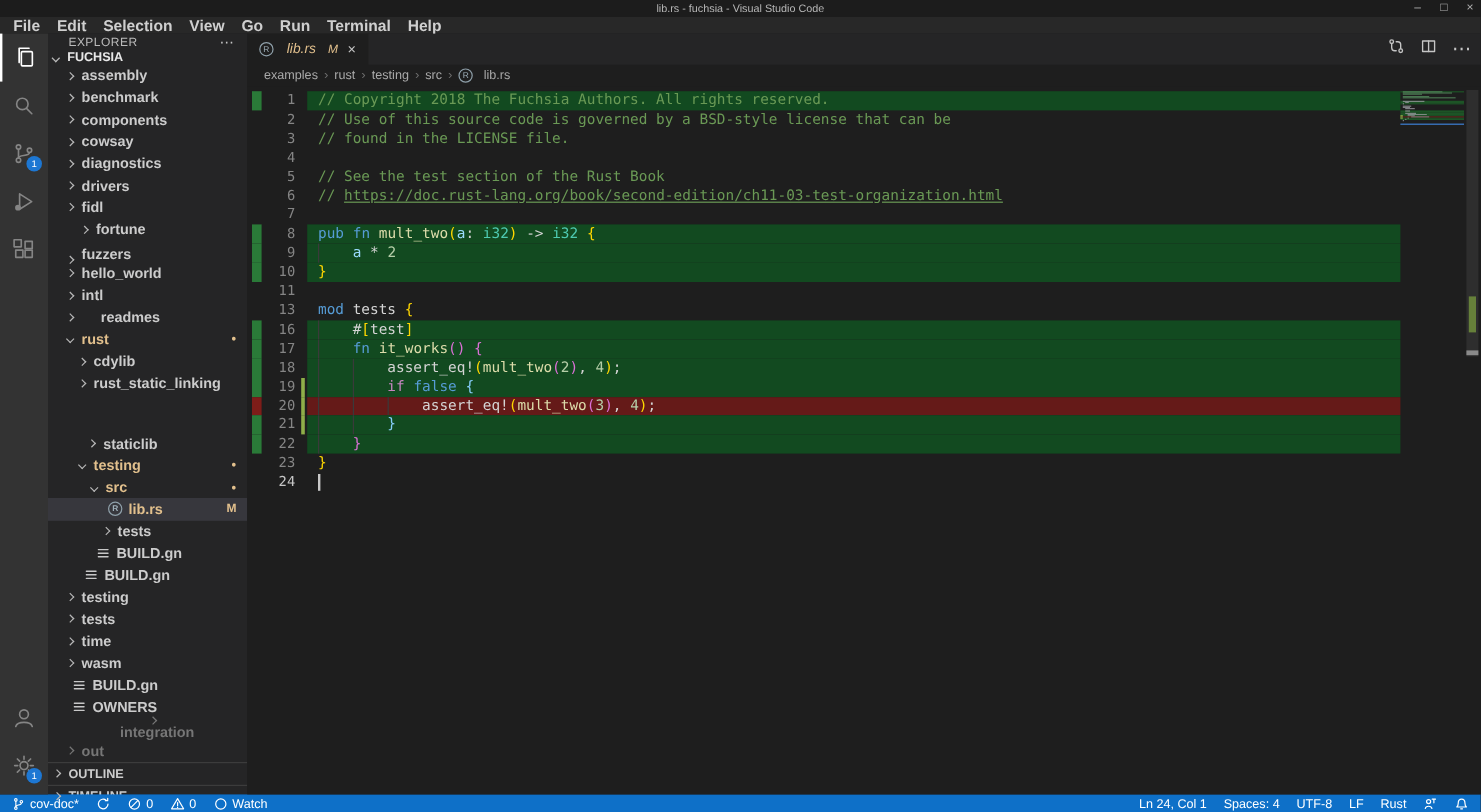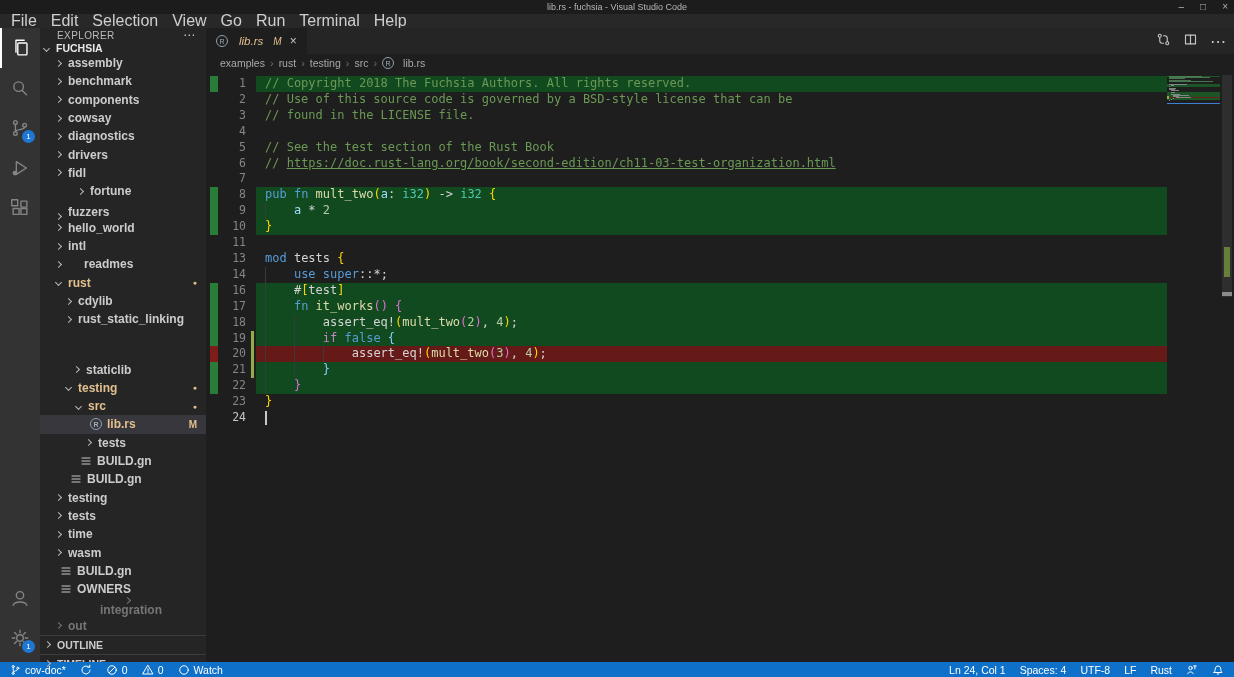--- a/index.html
+++ b/index.html
@@ -8,21 +8,21 @@
   #app { position:relative; width:1234px; height:677px; display:flex; flex-direction:column; }
 
   
   #titlebar { height:14px; background:#1c1c1c; display:flex; align-items:center; justify-content:center; position:relative; flex:0 0 auto; }
   #window-title { font-size:9px; color:#b6b6b6; }
   #win-controls { position:absolute; right:6px; top:0; height:14px; display:flex; align-items:center; gap:16px; }
   .win-btn { color:#b0b0b0; font-size:10px; line-height:10px; cursor:default; }
 
   
   #menubar { height:14px; background:#282828; display:flex; align-items:center; padding-left:5px; gap:2px; flex:0 0 auto; }
-  .menu-item { font-size:16px; color:#cfcfcf; padding:0 6px; }
+  .menu-item { font-size:13px; color:#cfcfcf; padding:0 6px;font-weight:bold; }
 
   
   #main { flex:1 1 auto; display:flex; min-height:0; }
 
   
   #activitybar { width:40px; background:#333333; position:relative; flex:0 0 auto; }
   .act-item { width:40px; height:40px; display:flex; align-items:center; justify-content:center; color:#858585; position:relative; }
   .act-item.active { color:#ffffff; border-left:2px solid #ffffff; }
   .act-badge { position:absolute; right:5px; bottom:5px; min-width:13px; height:13px; border-radius:8px; background:#1d77d3; color:#fff; font-size:8px; display:flex; align-items:center; justify-content:center; }
   #act-bottom { position:absolute; bottom:4px; left:0; width:40px; }
@@ -215,21 +215,21 @@
             <span class="label">diagnostics</span>
           </div>
           <div class="tree-row" style="padding-left: 16px;">
             <span class="chev closed"></span>
             <span class="label">drivers</span>
           </div>
           <div class="tree-row" style="padding-left: 16px;">
             <span class="chev closed"></span>
             <span class="label">fidl</span>
           </div>
-          <div class="tree-row" style="padding-left: 28px; margin-left: 10px;">
+          <div class="tree-row" style="padding-left: 28px;">
             <span class="chev closed"></span>
             <span class="label">fortune</span>
           </div>
           <div class="tree-row" style="padding-left: 16px; align-items: flex-end;">
             <span class="chev closed"></span>
             <span class="label">fuzzers</span>
           </div>
           <div class="tree-row" style="padding-left: 16px;">
             <span class="chev closed"></span>
             <span class="label">hello_world</span>
@@ -458,26 +458,20 @@
               <span class="gitbar"></span>
               <div class="line-content"></div>
             </div>
             <div class="code-line">
               <span class="deco"></span>
               <span class="lineno">13</span>
               <span class="gitbar"></span>
               <div class="line-content"><span class="kw">mod</span><span class="pl"> tests </span><span class="b1">{</span></div>
             </div>
             <div class="code-line">
-              <span class="deco"></span>
-              <span class="lineno">14</span>
-              <span class="gitbar"></span>
-              <div class="line-content"><span class="guide" style="left: calc(0ch + 9px);"></span><span class="pl">    </span><span class="kw">use</span><span class="pl"> </span><span class="kw">super</span><span class="pl">::*;</span></div>
-            </div>
-            <div class="code-line">
               <span class="deco g"></span>
               <span class="lineno">16</span>
               <span class="gitbar"></span>
               <div class="line-content g"><span class="guide" style="left: calc(0ch + 9px);"></span><span class="pl">    #</span><span class="b1">[</span><span class="pl">test</span><span class="b1">]</span></div>
             </div>
             <div class="code-line">
               <span class="deco g"></span>
               <span class="lineno">17</span>
               <span class="gitbar"></span>
               <div class="line-content g"><span class="guide" style="left: calc(0ch + 9px);"></span><span class="pl">    </span><span class="kw">fn</span><span class="pl"> </span><span class="fn">it_works</span><span class="b2">(</span><span class="b2">)</span><span class="pl"> </span><span class="b2">{</span></div>

